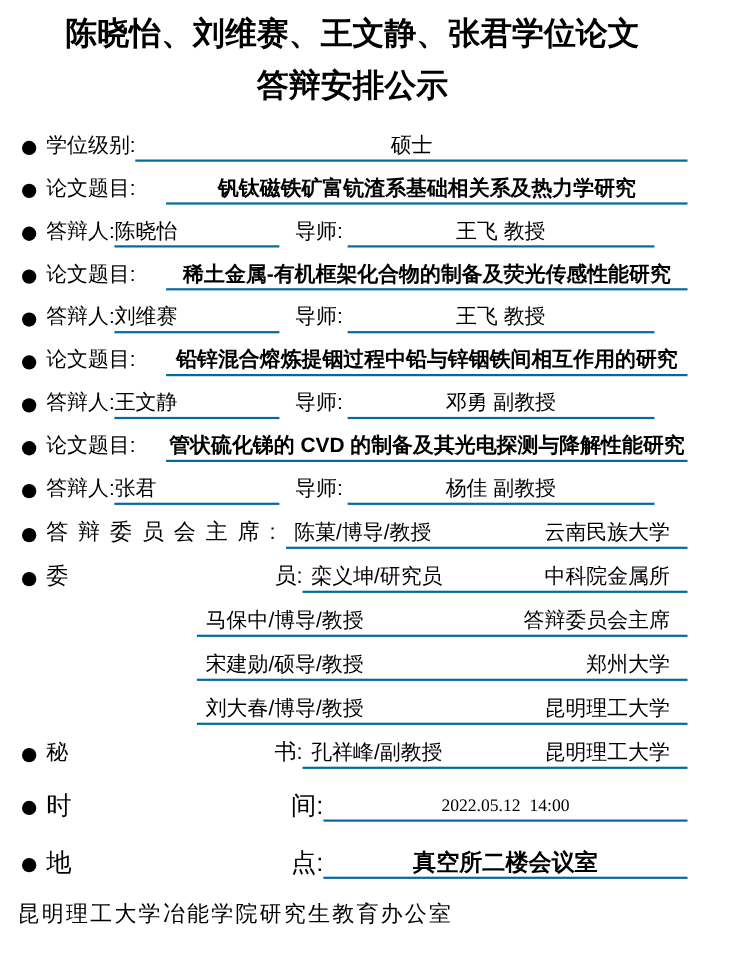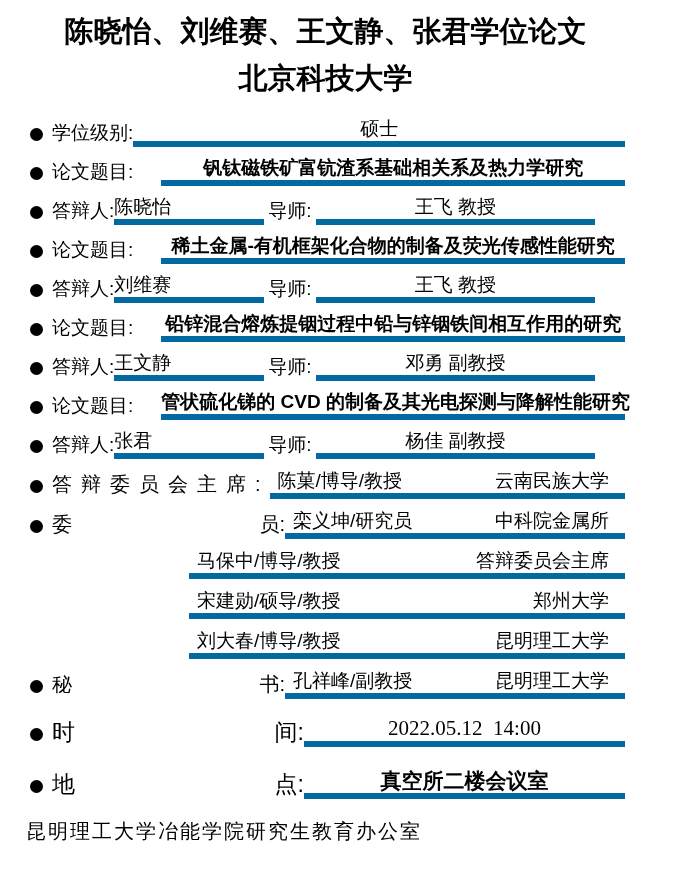--- a/index.html
+++ b/index.html
@@ -5,21 +5,21 @@
   html, body { margin: 0; padding: 0; }
   body {
     width: 682px; height: 890px;
     background: #ffffff; color: #000000;
     font-family: "Liberation Sans", sans-serif;
     overflow: hidden;
   }
   .page {
     box-sizing: border-box;
     width: 682px; height: 890px;
-    padding: 8px 57px 0 26px;
+    padding: 8px 57px 0 16px;
   }
   .title {
     text-align: center;
     font-weight: bold;
     font-size: 29px;
     line-height: 47px;
     margin-bottom: 6px;
     white-space: nowrap;
   }
   .row { display: flex; align-items: flex-end; height: 39px; }
@@ -38,51 +38,51 @@
   }
   .chair-label { font-size: 20px; letter-spacing: 9px; }
   .jlabel {
     display: flex; justify-content: space-between;
     width: 233px; box-sizing: border-box;
     font-size: 20px;
   }
   .schedule-label { width: 252px; font-size: 23px; }
   .field {
     flex: 1 1 auto; min-width: 0;
-    border-bottom: 6px solid #0369a1;
+    border-bottom: 2px solid #0369a1;
     font-size: 19px; line-height: 25px;
     white-space: nowrap;
   }
   .center { text-align: center; }
   .topic-field { font-weight: bold; font-size: 19px; text-align: center; margin-left: 28px; }
   .defender-field { flex: none; width: 150px; }
-  .advisor-label { margin-left: 4px; margin-right: 4px; }
+  .advisor-label { margin-left: 14px; margin-right: 4px; }
   .advisor-field { margin-right: 30px; }
   .pair-field {
     display: flex; justify-content: space-between;
     padding: 0 16px 0 8px;
     text-align: center;
   }
   .cont-spacer { flex: none; width: 163px; }
   .serif { font-family: "Liberation Serif", serif; }
   .pre { white-space: pre; }
-  .time-value { font-size: 21px; margin-top: 44px; }
+  .time-value { font-size: 16px; margin-top: 44px; }
   .place-value { font-size: 21px; font-weight: 600; }
   .footer { text-align: left; margin-top: 14px; }
   .footer-office { font-size: 20px; line-height: 36px; letter-spacing: 2px; }
   .footer-date { font-size: 20px; line-height: 36px; font-family: "Liberation Serif", serif; }
 </style>
 </head>
 <body>
 
 <div class="page">
 
   <div class="title">
     <div>陈晓怡、刘维赛、王文静、张君学位论文</div>
-    <div>北京科技大学</div>
+    <div>答辩安排公示</div>
   </div>
 
   <div class="row">
     <span class="bullet"></span>
     <span class="label">学位级别:</span>
     <div class="field center">硕士</div>
   </div>
 
   <div class="row">
     <span class="bullet"></span>

